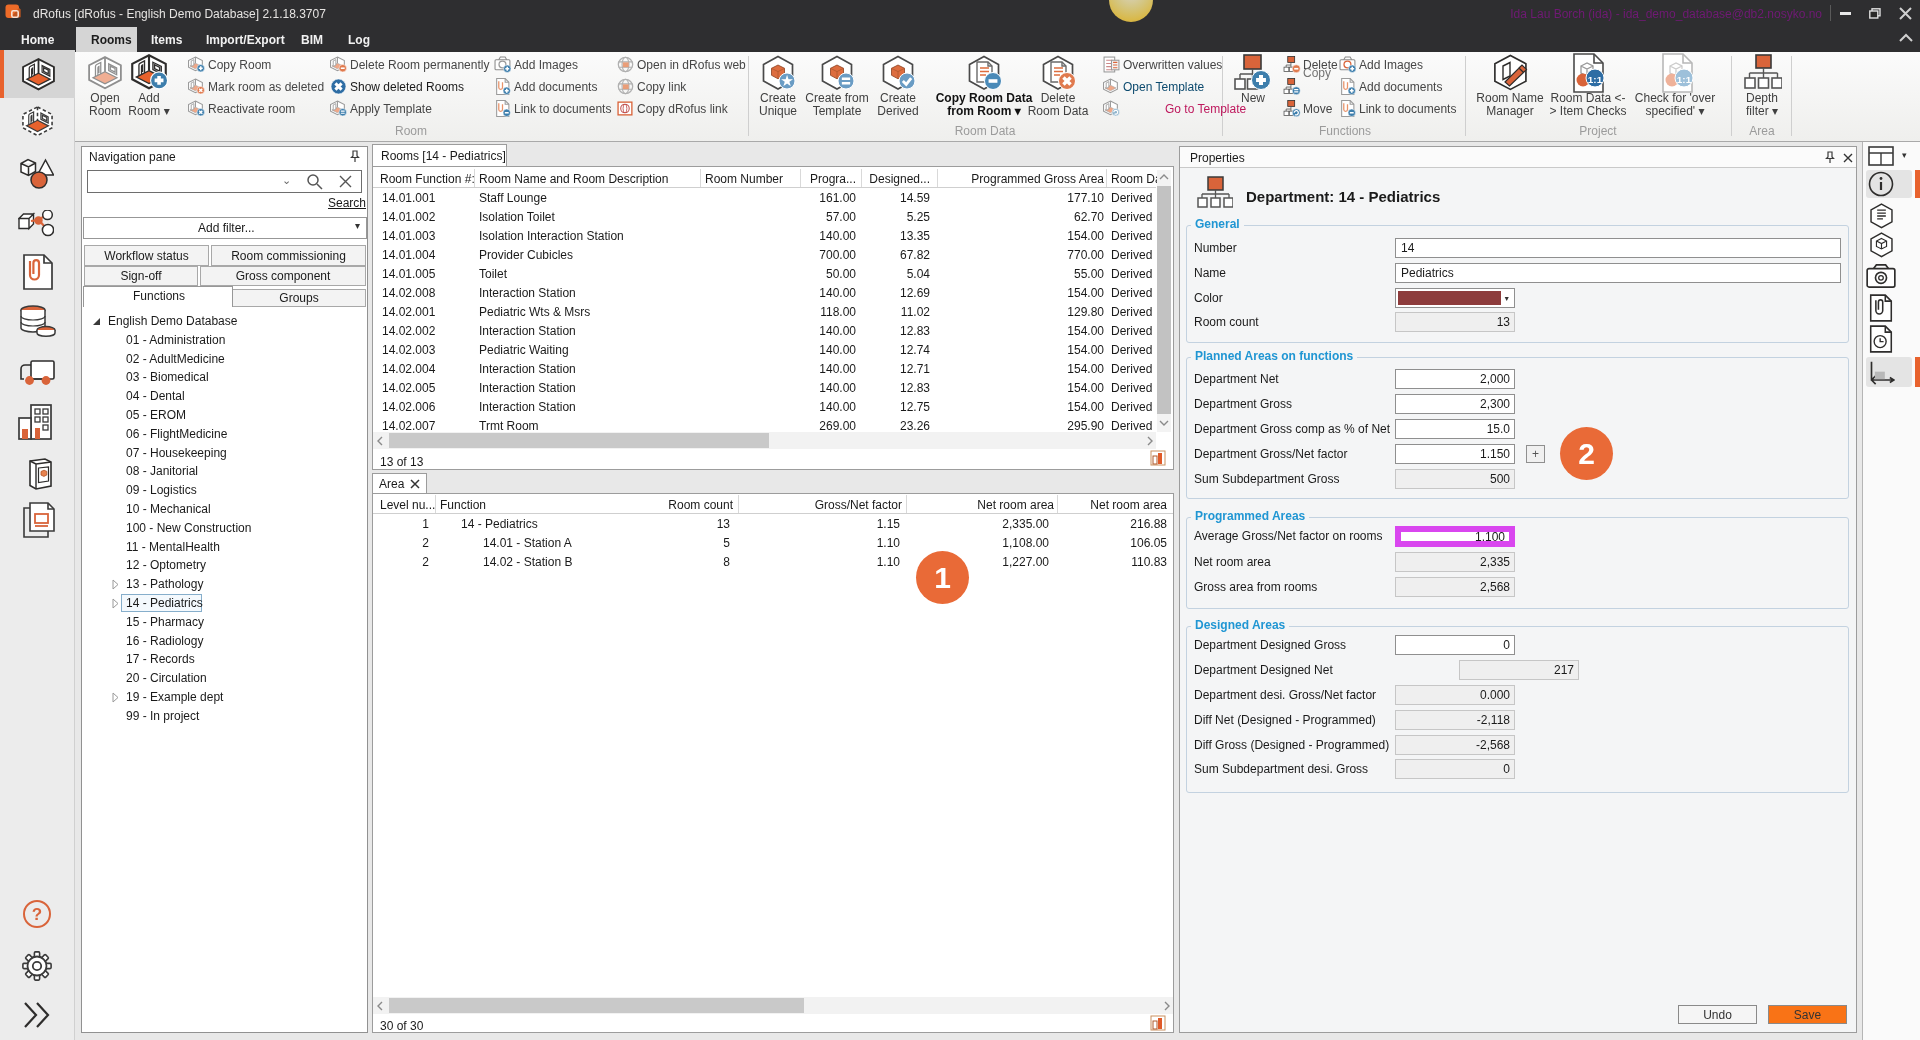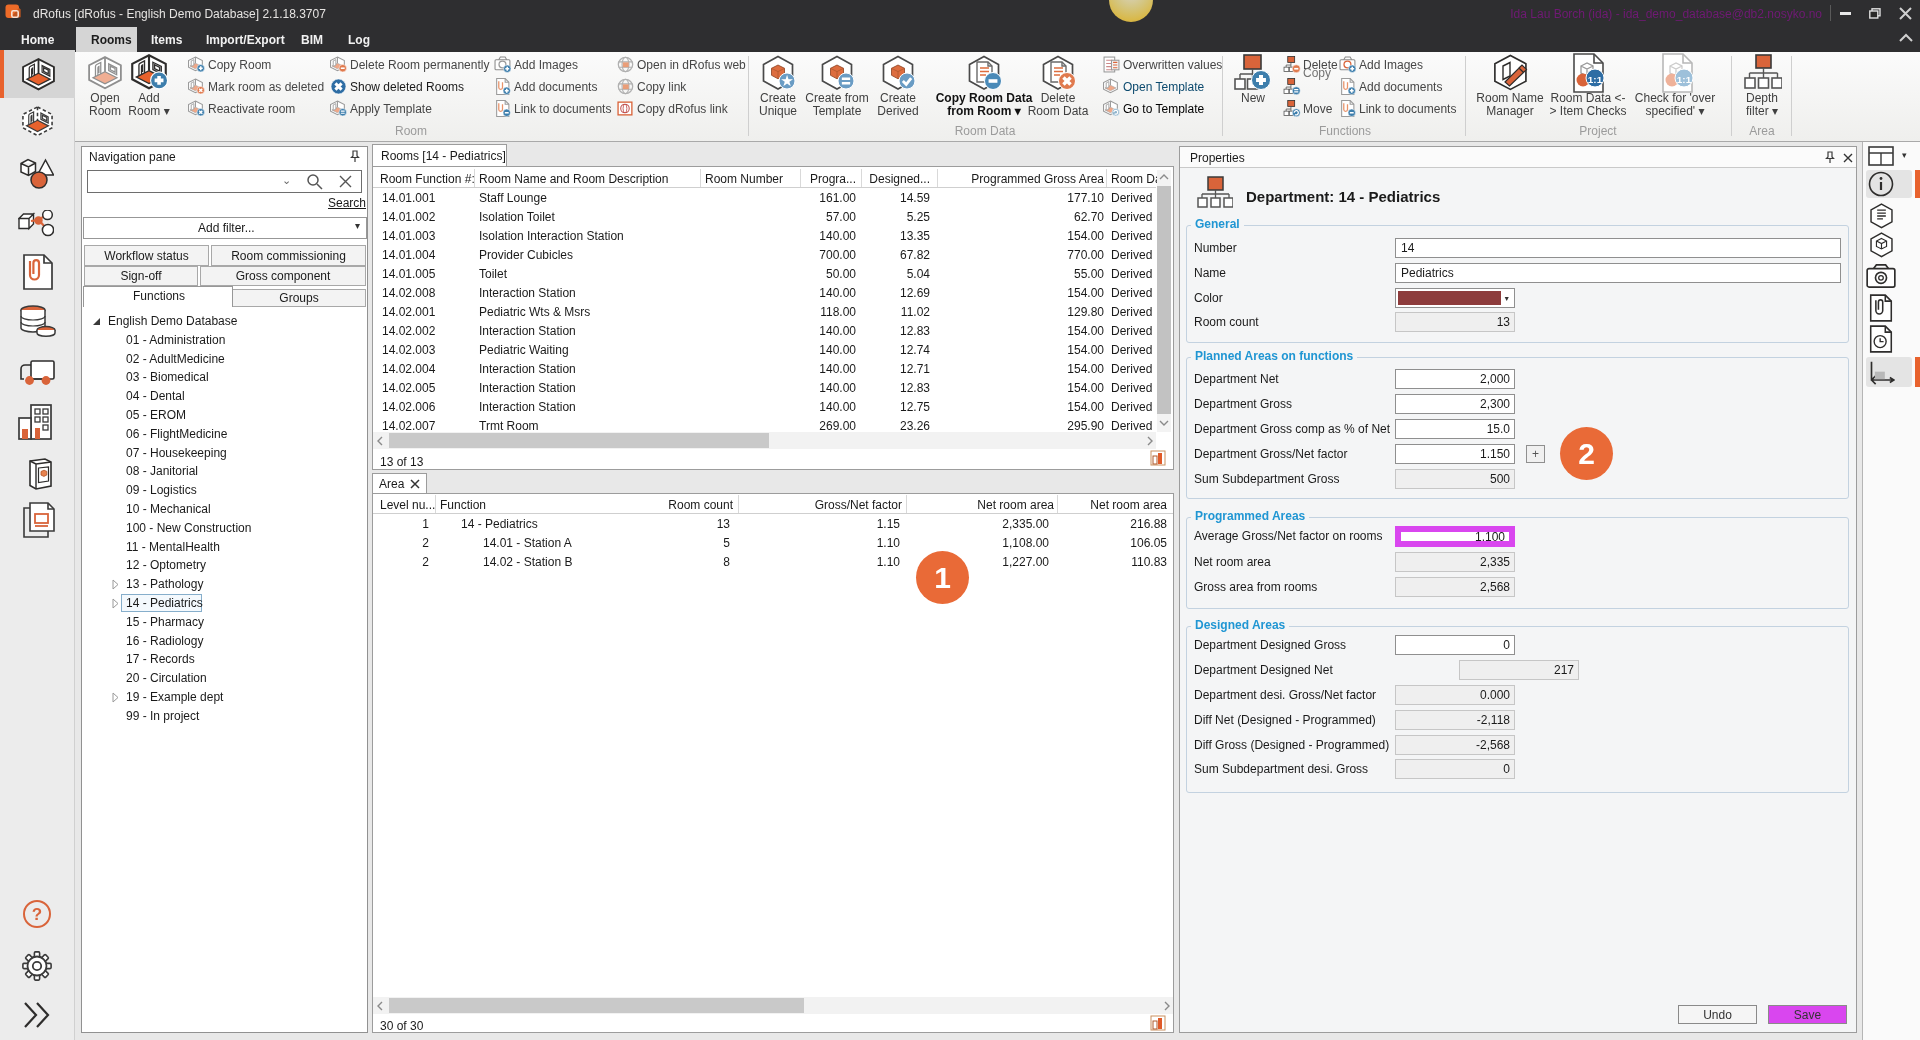--- a/index.html
+++ b/index.html
@@ -192,21 +192,21 @@
 </svg>
 <div class="rbtxt" style="left:1123px;top:78px;height:17px;color:#0c4a6e">Open Template</div>
 <svg class="a" style="left:1103px;top:100px" width="17" height="17" viewBox="0 0 32 32">
 <path d="M14 2 L27 8.5 V21 L14 27.5 L1 21 V8.5 Z" fill="#fff" stroke="#9a9a9a" stroke-width="2"></path>
 <path d="M14 13.5 L24.5 18.8 L14 24.2 L3.5 18.8 Z" fill="#f0a888" stroke="#9a9a9a" stroke-width="1"></path>
 <path d="M14 2 V13.5" stroke="#9a9a9a" stroke-width="2" fill="none"></path>
 <path d="M6 9.3 L11 6.8 V17.2 L6 19.7 Z" fill="#fff" stroke="#9a9a9a" stroke-width="1.6"></path>
 <circle cx="24" cy="23" r="7" fill="#8fb4cc" stroke="#fff" stroke-width="1"></circle>
     <path d="M20.36 23 a3.64 3.64 0 1 1 1.4560000000000002 2.9120000000000004" stroke="#fff" stroke-width="2.24" fill="none"></path>
   </svg>
-<div class="rbtxt" style="left:1123px;top:100px;height:17px;color:#000000">Go to Template</div>
+<div class="rbtxt" style="left:1165px;top:100px;height:17px;color:#be185d">Go to Template</div>
 <svg class="a" style="left:1283px;top:56px" width="18" height="17" viewBox="0 0 32 32">
 <rect x="8" y="1" width="13" height="11" fill="#d9643a" stroke="#2e2d2c" stroke-width="1.5"></rect>
 <path d="M14 12 V17 M5 17 H14 M5 17 V21 M14 17 V21" stroke="#555" stroke-width="1.5" fill="none"></path>
 <rect x="1" y="21" width="9" height="8" fill="#fff" stroke="#555" stroke-width="1.5"></rect>
 <rect x="11" y="21" width="9" height="8" fill="#fff" stroke="#555" stroke-width="1.5"></rect>
 <circle cx="24" cy="24" r="7.5" fill="#e07a4e" stroke="#fff" stroke-width="1"></circle>
     <path d="M20.1 24 H27.9" stroke="#fff" stroke-width="3.15"></path>
   </svg>
 <div class="rbtxt" style="left:1303px;top:56px;height:17px;color:#464646">Delete</div>
 <svg class="a" style="left:1283px;top:78px" width="18" height="17" viewBox="0 0 32 32">
@@ -719,21 +719,21 @@
 <div class="tx" style="left:1194px;top:688px;font-size:12px">Department desi. Gross/Net factor</div>
 <div class="inp num dis" style="left:1395px;top:685px;width:120px;height:20px">0.000</div>
 <div class="tx" style="left:1194px;top:713px;font-size:12px">Diff Net (Designed - Programmed)</div>
 <div class="inp num dis" style="left:1395px;top:710px;width:120px;height:20px">-2,118</div>
 <div class="tx" style="left:1194px;top:738px;font-size:12px">Diff Gross (Designed - Programmed)</div>
 <div class="inp num dis" style="left:1395px;top:735px;width:120px;height:20px">-2,568</div>
 <div class="tx" style="left:1194px;top:762px;font-size:12px">Sum Subdepartment desi. Gross</div>
 <div class="inp num dis" style="left:1395px;top:759px;width:120px;height:20px">0</div>
 <div class="circ" style="left:1560px;top:427px;width:53px;height:53px;font-size:30px">2</div>
 <div class="navbtn" style="left:1678px;top:1005px;width:79px;height:19px;background:#f5f5f5;border:1px solid #8a8a8a;color:#333">Undo</div>
-<div class="navbtn" style="left:1768px;top:1005px;width:79px;height:19px;background:#d946ef;border:1px solid #8a8a8a;color:#333">Save</div>
+<div class="navbtn" style="left:1768px;top:1005px;width:79px;height:19px;background:#f97316;border:1px solid #8a8a8a;color:#333">Save</div>
 <div class="a" style="left:1862px;top:142px;width:58px;height:898px;background:#fafafa;border-left:1px solid #b5b5b5"></div>
 <svg class="a" style="left:1868px;top:146px" width="26" height="20" viewBox="0 0 26 20">
 <rect x="1" y="1" width="24" height="18" fill="#fff" stroke="#3a3a3a" stroke-width="1.6"></rect>
 <path d="M1 7 H25 M13 7 V19" stroke="#3a3a3a" stroke-width="1.4"></path>
 </svg>
 <div class="tx" style="left:1902px;top:150px;color:#333;font-size:9px">▾</div>
 <div class="a" style="left:1866px;top:170px;width:46px;height:28px;background:#e4e4e4;border-radius:3px"></div>
 <div class="a" style="left:1915px;top:170px;width:5px;height:28px;background:#e8622d"></div>
 <svg class="a" style="left:1868px;top:171px" width="26" height="26" viewBox="0 0 26 26">
 <circle cx="13" cy="13" r="11.5" fill="none" stroke="#2e2d2c" stroke-width="1.6"></circle>

